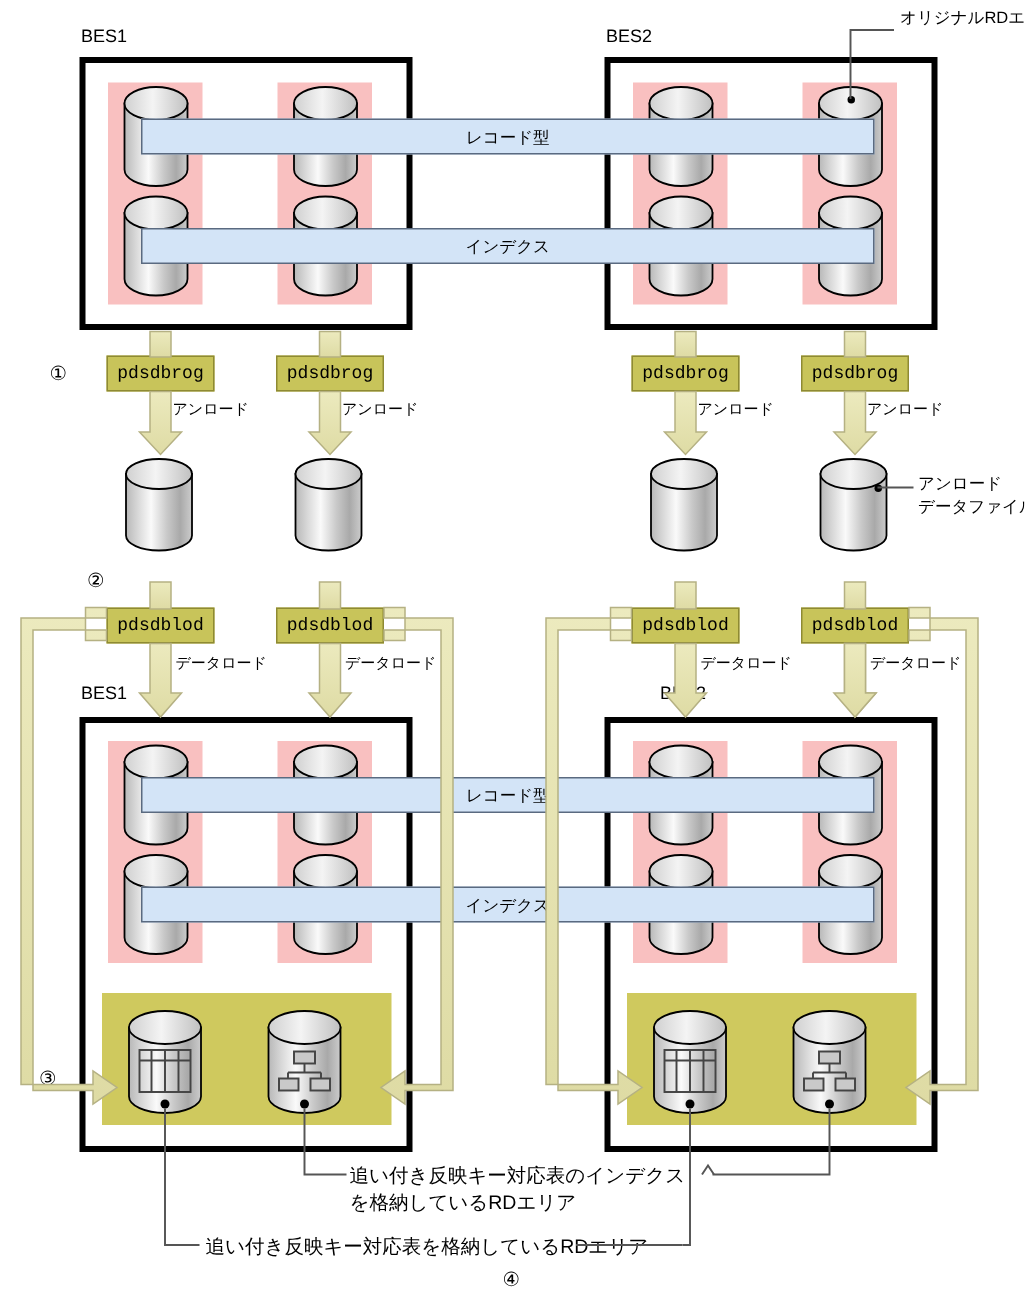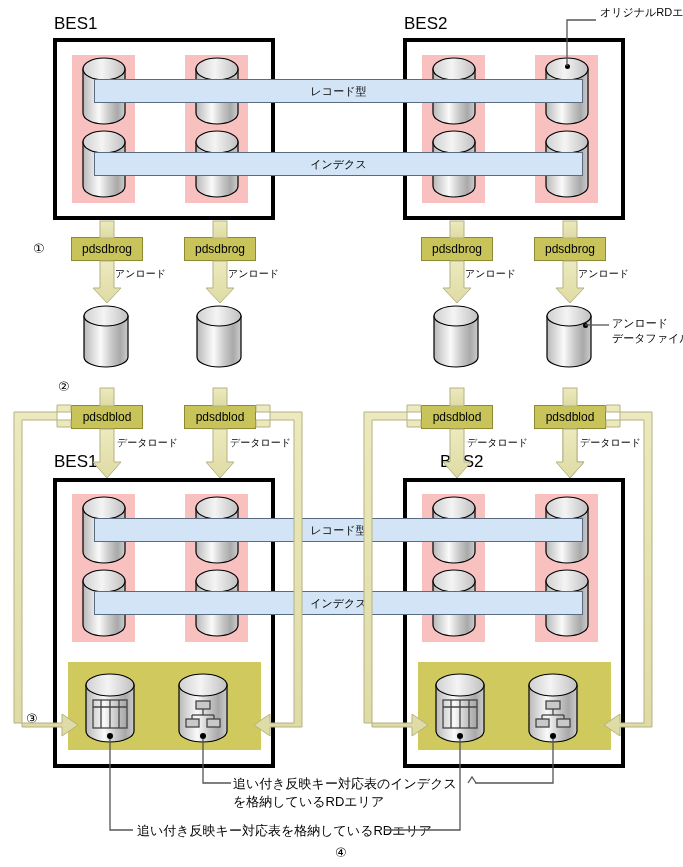--- a/index.html
+++ b/index.html
@@ -1,36 +1,36 @@
 <!DOCTYPE html>
 <html><head>
 <meta charset="utf-8">
 <style>
   html,body{margin:0;padding:0;background:#fff;}
   body{width:683px;height:867px;position:relative;overflow:hidden;
        font-family:"Liberation Sans","DejaVu Sans",sans-serif;color:#000;}
   .abs{position:absolute;}
   
   .bes-box{border:4px solid #000;background:#fff;box-sizing:border-box;}
-  .bes-label{font-size:17px;line-height:12px;white-space:nowrap;}
+  .bes-label{font-size:12px;line-height:12px;white-space:nowrap;}
   
   .pink{background:#f9c0c0;}
   
   .olive{background:#cfc95e;}
   
   .cyl{position:absolute;}
   .cyl svg{display:block;}
   
   .bluebar{background:#d3e4f7;border:1px solid #5a6a80;box-sizing:border-box;
            display:flex;align-items:center;justify-content:center;
            font-size:11px;white-space:nowrap;letter-spacing:0px;}
   
   .cmdbox{background:#c8c45a;border:1px solid #8e8a33;box-sizing:border-box;
           display:flex;align-items:center;justify-content:center;
-          font-size:12px;font-family:Liberation Sans, sans-serif;
+          font-size:12px;font-family:Liberation Mono, monospace;
           color:#000;white-space:nowrap;}
   
   .lbl{font-size:10px;line-height:12px;white-space:nowrap;}
   .lbl2{font-size:11px;line-height:15px;white-space:nowrap;}
   .cap{font-size:13px;line-height:18px;white-space:nowrap;}
   .num{font-size:13px;line-height:13px;}
   .dot{position:absolute;width:5px;height:5px;border-radius:50%;background:#000;}
   svg.overlay{position:absolute;left:0;top:0;width:683px;height:867px;
               pointer-events:none;}
 </style>

